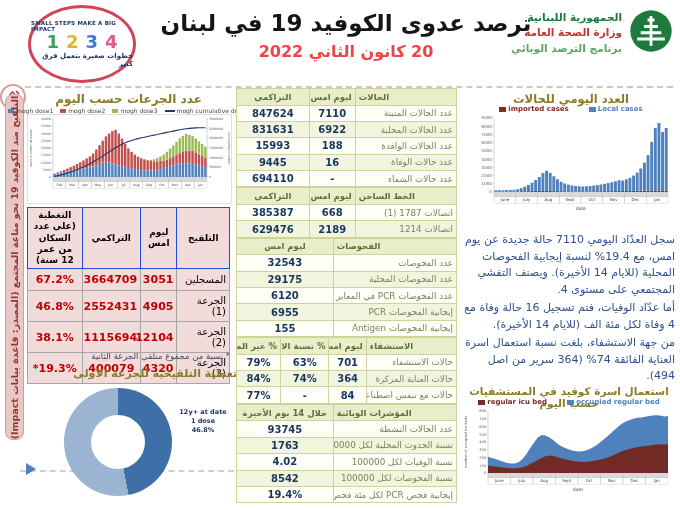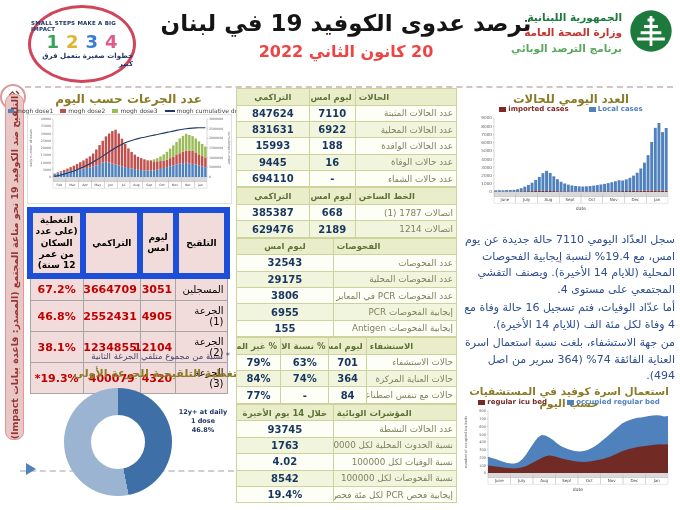--- a/index.html
+++ b/index.html
@@ -31,21 +31,21 @@
   .legend{display:flex;justify-content:center;align-items:center;gap:7px;font-size:6px;color:#444;}
   .legend .li{display:flex;align-items:center;gap:2px;white-space:nowrap;}
   .sw{display:inline-block;width:6px;height:4px;}
   .sw-line{display:inline-block;width:10px;height:2px;}
   .doses-legend{left:27px;top:107px;width:203px;}
   #doses-svg{left:27px;top:114px;}
   .chart-box{background:#fff;border:1px solid #e0e0e0;}
   
   .vacc{left:27px;top:207px;width:203px;}
   .vacc table{width:100%;border-collapse:collapse;table-layout:fixed;direction:rtl;}
-  .vacc th{background:#f2dcdb;color:#000;font-size:9px;font-weight:bold;border:6px solid #1d4ed8;
+  .vacc th{background:#f2dcdb;color:#000;font-size:9px;font-weight:bold;border:1px solid #1d4ed8;
            padding:2px 2px;white-space:pre-line;line-height:1.25;}
   .vacc td{background:#f2dcdb;border:1px solid #a6a6a6;padding:4px 3px;}
   .vacc td.lab{font-size:10px;color:#000;text-align:right;}
   .vacc td.val{color:#c00000;font-weight:bold;font-size:11px;text-align:center;}
   .footnote{left:27px;top:351px;width:203px;font-size:8.5px;color:#46466e;text-align:right;direction:rtl;}
   .donut-title{left:27px;top:367px;width:203px;font-size:11px;margin-left:46px;}
   .donut{left:64px;top:388px;width:108px;height:108px;border-radius:50%;}
   .donut::after{content:"";position:absolute;left:27px;top:27px;width:54px;height:54px;border-radius:50%;background:#fff;}
   .donut-label{left:174px;top:408px;width:58px;font-size:6.5px;color:#1f3864;text-align:center;line-height:1.4;font-weight:bold;}
   .dash-bottom{left:20px;top:470px;width:214px;border-top:2px dashed #cfcfcf;height:0;}
@@ -362,40 +362,40 @@
             </tr>
             <tr>
               <td class="lab">الجرعة (1)</td>
               <td class="val">4905</td>
               <td class="val">2552431</td>
               <td class="val">46.8%</td>
             </tr>
             <tr>
               <td class="lab">الجرعة (2)</td>
               <td class="val">12104</td>
-              <td class="val">1234855</td>
+              <td class="val">1115694</td>
               <td class="val">38.1%</td>
             </tr>
             <tr>
               <td class="lab">الجرعة (3)</td>
               <td class="val">4320</td>
               <td class="val">400079</td>
               <td class="val">19.3%*</td>
             </tr>
           </tbody>
         </table>
       </div>
   </div>
   <div class="abs footnote">* نسبة من مجموع متلقي الجرعة الثانية</div>
 
   <div class="abs gold-title donut-title">نسبة التغطية التلقيحية للجرعة الأولى</div>
   <div class="abs dash-bottom"></div>
   <div class="abs donut" id="donut" style="background: conic-gradient(rgb(62, 111, 167) 0deg, rgb(62, 111, 167) 46.8%, rgb(154, 180, 210) 46.8%, rgb(154, 180, 210) 100%);"></div>
   <div class="abs donut-label">
-    <div>12y+ at daily</div>
+    <div>12y+ at date</div>
     <div>1 dose</div>
     <div>46.8%</div>
   </div>
   <div class="abs blue-tri"></div>
 
   <div class="abs mid-tables">
     <div>
         <table>
           <colgroup>
             <col style="width: 46%;">
@@ -482,21 +482,21 @@
             <tr>
               <td class="lab">عدد الفحوصات</td>
               <td class="val">32543</td>
             </tr>
             <tr>
               <td class="lab">عدد الفحوصات المحلية</td>
               <td class="val">29175</td>
             </tr>
             <tr>
               <td class="lab">عدد الفحوصات PCR في المعابر</td>
-              <td class="val">3806</td>
+              <td class="val">6120</td>
             </tr>
             <tr>
               <td class="lab">إيجابية الفحوصات PCR</td>
               <td class="val">6955</td>
             </tr>
             <tr>
               <td class="lab">إيجابية الفحوصات Antigen</td>
               <td class="val">155</td>
             </tr>
           </tbody>

